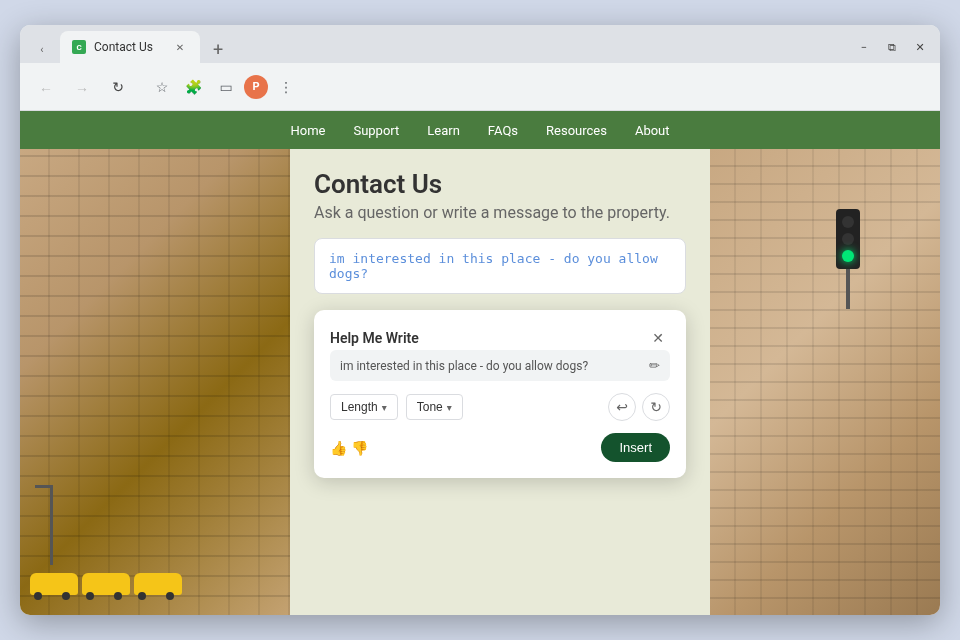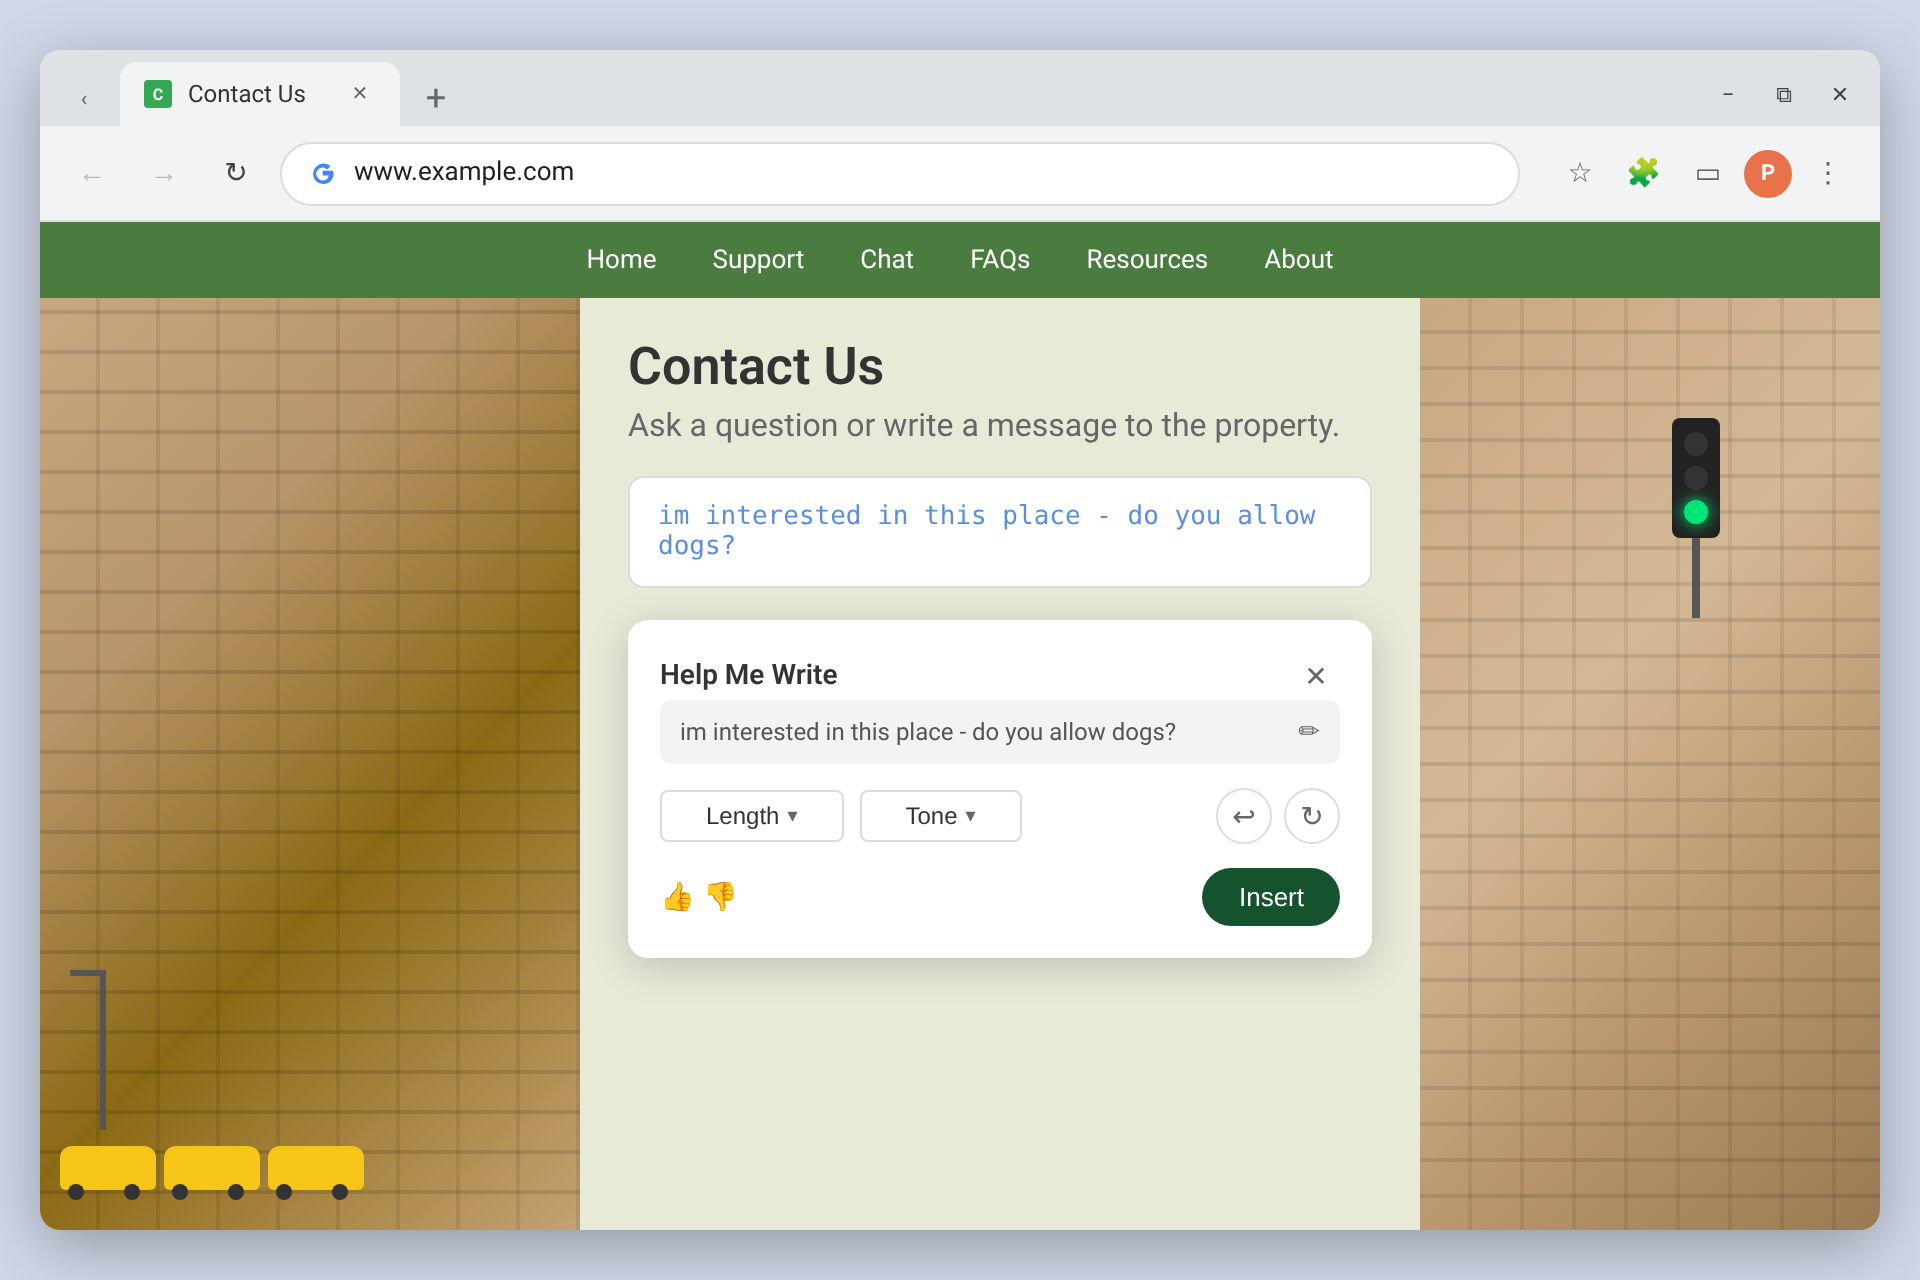--- a/index.html
+++ b/index.html
@@ -426,21 +426,21 @@
     .controls-row {
       display: flex;
       align-items: center;
       gap: 8px;
       margin-bottom: 12px;
     }
     .dropdown-btn {
       background: white;
       border: 1px solid #dadce0;
       border-radius: 4px;
-      padding: 5px 22px;
+      padding: 5px 10px;
       font-size: 12px;
       color: #333;
       cursor: pointer;
       display: flex;
       align-items: center;
       gap: 4px;
     }
     .dropdown-arrow {
       font-size: 10px;
       color: #666;
@@ -527,43 +527,35 @@
       <div class="window-btn">−</div>
       <div class="window-btn">⧉</div>
       <div class="window-btn close">✕</div>
     </div>
   </div>
 
   <div class="address-bar">
     <div class="nav-btn disabled">←</div>
     <div class="nav-btn disabled">→</div>
     <div class="nav-btn">↻</div>
-    <div class="url-bar">
-
-      <svg class="google-logo" viewBox="0 0 16 16">
-        <path d="M8 3.2A4.8 4.8 0 1 0 12.56 10H8V7.2h5.6c.16.6.24 1.2.24 1.8A8 8 0 1 1 8 0v3.2z" fill="none"></path>
-        <path d="M8.32 6.4h5.28a5.6 5.6 0 0 1 .16 1.36c0 3.09-2.07 5.27-5.04 5.27A5.2 5.2 0 0 1 3.52 8a5.2 5.2 0 0 1 5.2-5.2c1.4 0 2.58.51 3.48 1.34L10.6 5.72A3.15 3.15 0 0 0 8.32 4.8a3.2 3.2 0 0 0 0 6.4 2.94 2.94 0 0 0 3.04-2.4H8.32V6.4z" fill="#4285F4"></path>
-      </svg>
-      <span class="url-text">www.example.com</span>
-    </div>
     <div class="url-right-icons">
       <div class="toolbar-icon">☆</div>
       <div class="toolbar-icon">🧩</div>
       <div class="toolbar-icon">▭</div>
       <div class="profile-avatar">P</div>
       <div class="toolbar-icon">⋮</div>
     </div>
   </div>
 
   <div class="page-content">
 
     <nav class="site-nav">
       <a class="nav-item">Home</a>
       <a class="nav-item">Support</a>
-      <a class="nav-item">Chat</a>
+      <a class="nav-item">Learn</a>
       <a class="nav-item">FAQs</a>
       <a class="nav-item">Resources</a>
       <a class="nav-item">About</a>
     </nav>
 
     <div class="page-body">
 
       <div class="bg-left">
         <div class="streetlight-left"></div>
         <div class="taxi-area">

